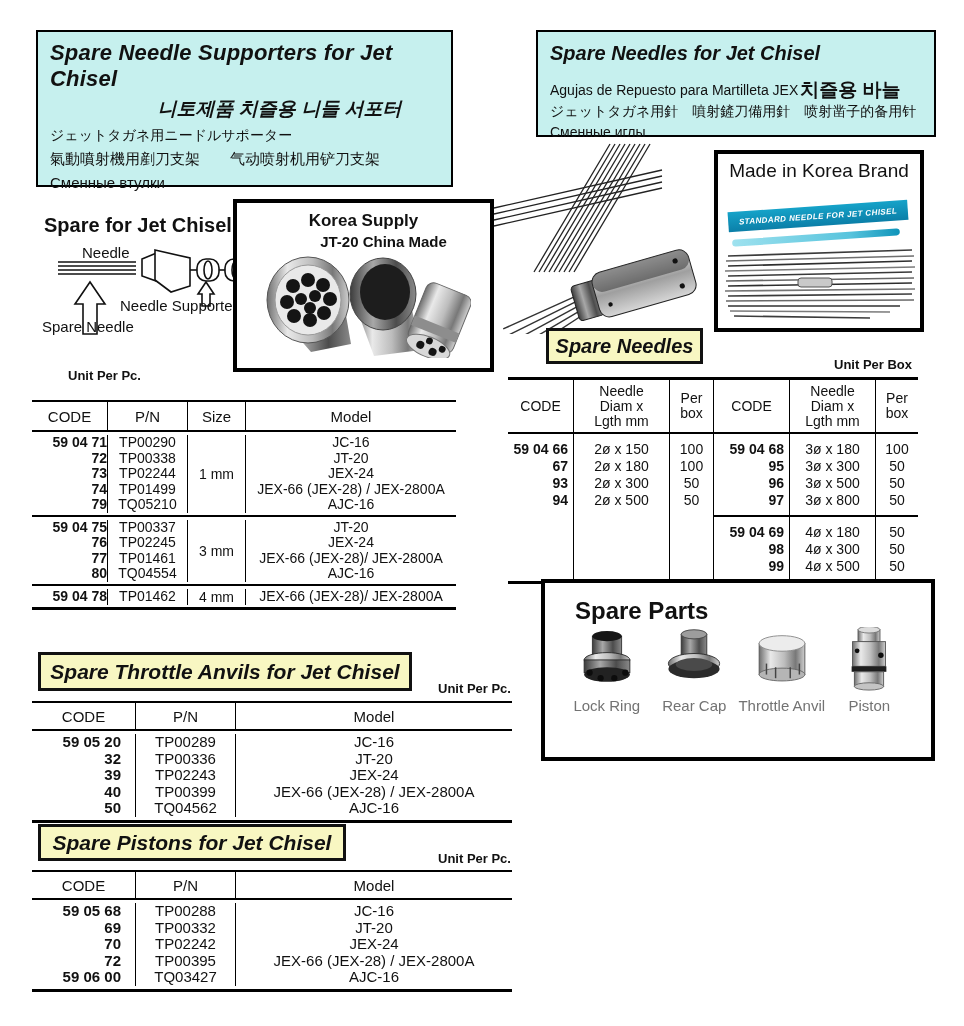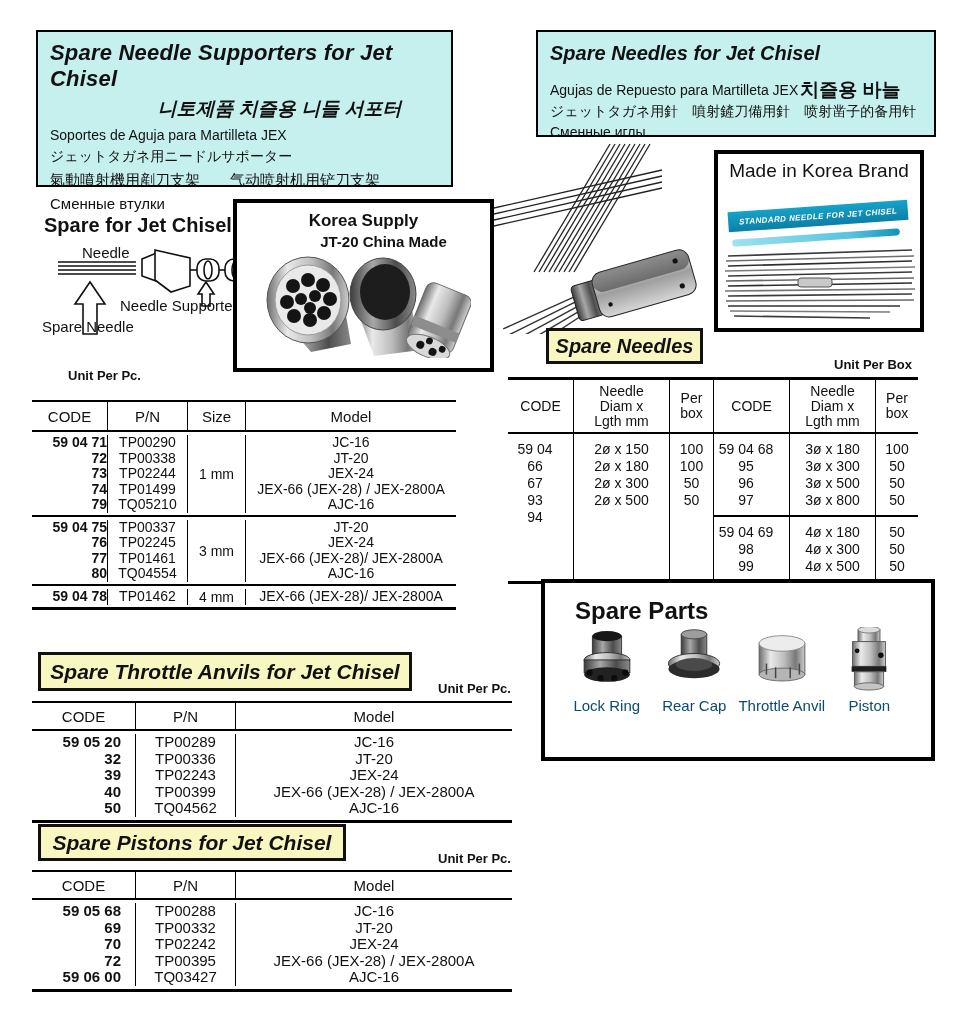--- a/index.html
+++ b/index.html
@@ -59,21 +59,21 @@
   .nc4{width:76px;box-sizing:border-box;}
   .nc5{width:86px;box-sizing:border-box;}
   .nc6{flex:1;box-sizing:border-box;}
   .nbody{display:flex;align-items:stretch;}
   .nleft{display:flex;width:206px;}
   .nright{flex:1;display:flex;flex-direction:column;}
   .ngroup{display:flex;}
   .ngroup.first{border-bottom:2px solid #000;}
   .ncol{padding-top:7px;padding-bottom:6px;}
   .ncol .ln{line-height:17px;}
-  .codecol{text-align:center;padding-right:11px;font-weight:normal;}
+  .codecol{text-align:right;padding-right:5px;font-weight:bold;}
   .ctrcol{text-align:center;}
 
   
   .btable{border-top:2px solid #000;border-bottom:3px solid #000;font-size:15px;}
   .btable .hdr{display:flex;border-bottom:2px solid #000;height:26px;align-items:center;font-size:15px;}
   .bc1{width:104px;box-sizing:border-box;}
   .bc2{width:100px;box-sizing:border-box;}
   .bc3{flex:1;box-sizing:border-box;}
   .btable .hdr>div{text-align:center;display:flex;align-items:center;justify-content:center;height:100%;}
   .bbody{display:flex;padding:3px 0 3px 0;}
@@ -82,21 +82,21 @@
   .bbody .bc3{text-align:center;}
   .bbody .ln{line-height:16.5px;}
 
   .diagram-label{font-size:15px;}
   .page-heading{font-size:20px;font-weight:bold;}
 
   
   .sp-title{font-size:24px;font-weight:bold;}
   .sp-items{display:flex;justify-content:space-between;padding:0 18px;margin-top:2px;}
   .sp-item{display:flex;flex-direction:column;align-items:center;width:92px;}
-  .sp-item .cap{font-size:15px;color:#0c4a6e;margin-top:6px;white-space:nowrap;}
+  .sp-item .cap{font-size:15px;color:#737373;margin-top:6px;white-space:nowrap;}
 
   
   .mik-title{font-size:19px;text-align:center;margin-top:6px;}
   .mik-banner{position:absolute;left:10px;top:52px;width:180px;height:20px;
     background:linear-gradient(#16a3c9,#0b7fa8);transform:rotate(-4deg);
     display:flex;align-items:center;justify-content:center;}
   .mik-banner span{color:#fff;font-weight:bold;font-style:italic;font-size:8px;letter-spacing:.4px;white-space:nowrap;}
   .mik-rod{position:absolute;left:14px;top:80px;width:168px;height:7px;border-radius:4px;
     background:linear-gradient(90deg,#9fe2ef 0%,#58c4dd 70%,#0e94ba 100%);transform:rotate(-4deg);}
 
@@ -125,21 +125,20 @@
       <stop offset="0" stop-color="#f2f2f2"></stop>
         <stop offset="0.5" stop-color="#9f9f9f"></stop>
       <stop offset="1" stop-color="#d6d6d6"></stop>
     </linearGradient>
   </defs>
 </svg>
 
 <div class="abs cyanbox" style="left:36px;top:30px;width:417px;height:157px;">
   <div class="hl-title">Spare Needle Supporters for Jet Chisel</div>
   <div class="hl-kr">니토제품 치즐용 니들 서포터</div>
-  <div class="hl-sm">Soportes de Aguja para Martilleta JEX</div>
   <div class="hl-sm">ジェットタガネ用ニードルサポーター</div>
   <div class="hl-cn">氣動噴射機用剷刀支架　　气动喷射机用铲刀支架</div>
   <div class="hl-cn">Сменные втулки</div>
 </div>
 
 <div class="abs cyanbox" style="left:536px;top:30px;width:400px;height:107px;padding-top:10px;">
   <div class="hr-title">Spare Needles for Jet Chisel</div>
   <div class="hr-line2">
     <span>Agujas de Repuesto para Martilleta JEX</span>
     <span class="hr-kr">치즐용 바늘</span>

